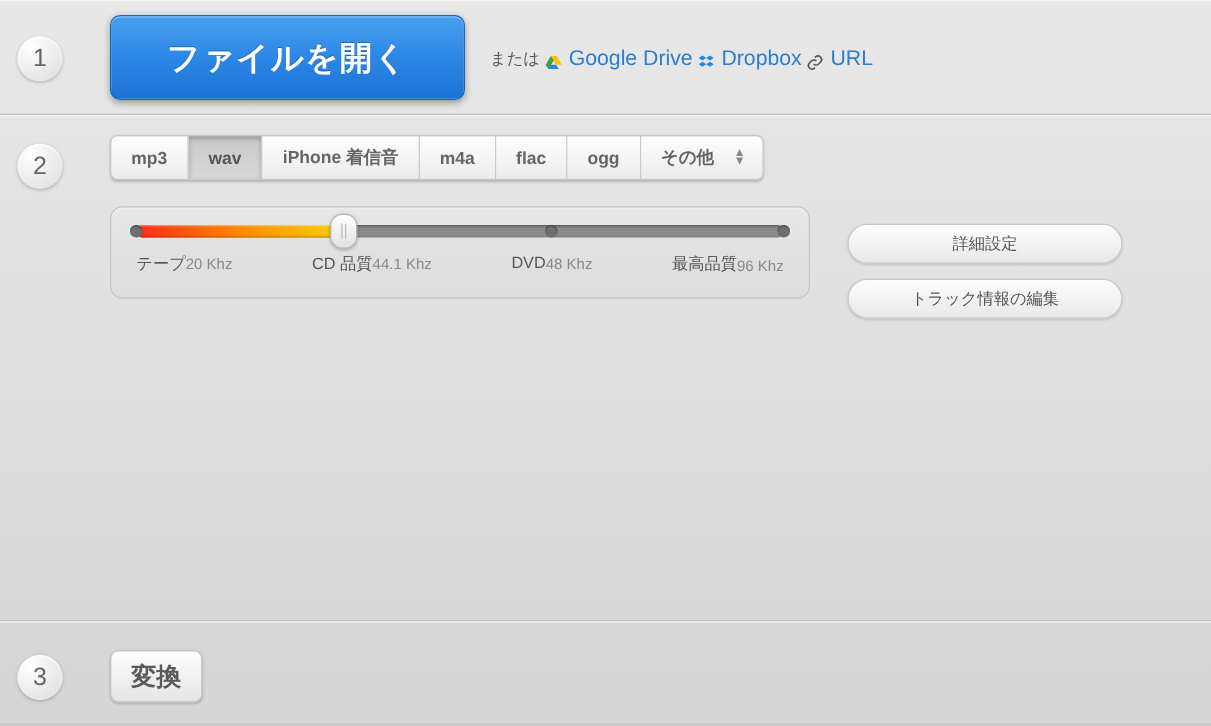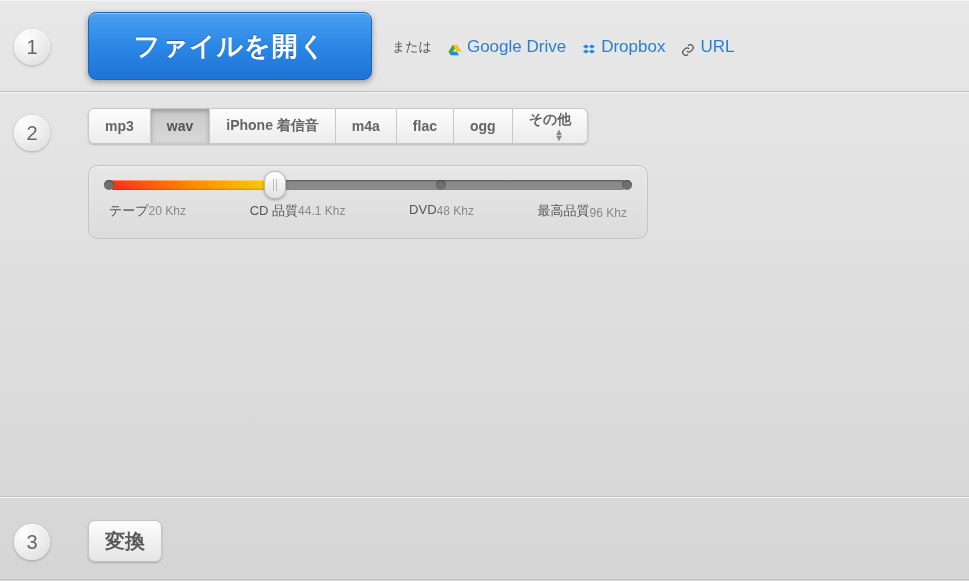--- a/index.html
+++ b/index.html
@@ -56,21 +56,21 @@
   justify-content: center;
   text-shadow: 0 -1px 0 rgba(0,0,0,.25);
   cursor: pointer;
 }
 .alt-row {
   position: absolute;
   left: 392px;
   top: 36px;
   display: flex;
   align-items: center;
-  gap: 16px;
+  gap: 4px;
   font-size: 13px;
   color: #555;
 }
 .alt-link {
   display: flex;
   align-items: flex-end;
   gap: 5px;
   color: #2a7ed2;
   cursor: pointer;
   font-size: 17px;
@@ -94,21 +94,21 @@
   background: linear-gradient(180deg, #fdfdfd 0%, #ececec 100%);
   border: 1px solid #c8c8c8;
   border-left: none;
   color: #656565;
   font-size: 14px;
   font-weight: 600;
   cursor: pointer;
   white-space: nowrap;
 }
 .tab:first-child { border-left: 1px solid #c8c8c8; border-radius: 6px 0 0 6px; }
-.tab:last-child { border-radius: 0 6px 6px 0; flex-direction: column; }
+.tab:last-child { border-radius: 0 6px 6px 0; }
 .tab.active {
   background: linear-gradient(180deg, #c9c9c9 0%, #d8d8d8 100%);
   box-shadow: inset 0 2px 4px rgba(0,0,0,.25);
   color: #555;
 }
 .tab .chev { margin-left: 18px; font-size: 10px; color: #888; display:flex; flex-direction: column; line-height: 6px;}
 
 .quality-panel {
   position: absolute;
   left: 88px;
@@ -290,18 +290,22 @@
         <span>DVD</span>
         <span class="sub">48 Khz</span>
       </div>
       <div class="q-col r">
         <span>最高品質</span>
         <span class="sub">96 Khz</span>
       </div>
     </div>
   </div>
 
+  <div class="side-btns">
+    <div class="pill-btn">詳細設定</div>
+    <div class="pill-btn">トラック情報の編集</div>
+  </div>
 </div>
 
 <div class="section section-3">
   <div class="step-num">3</div>
   <div class="convert-btn">変換</div>
 </div>
 
 </body></html>

